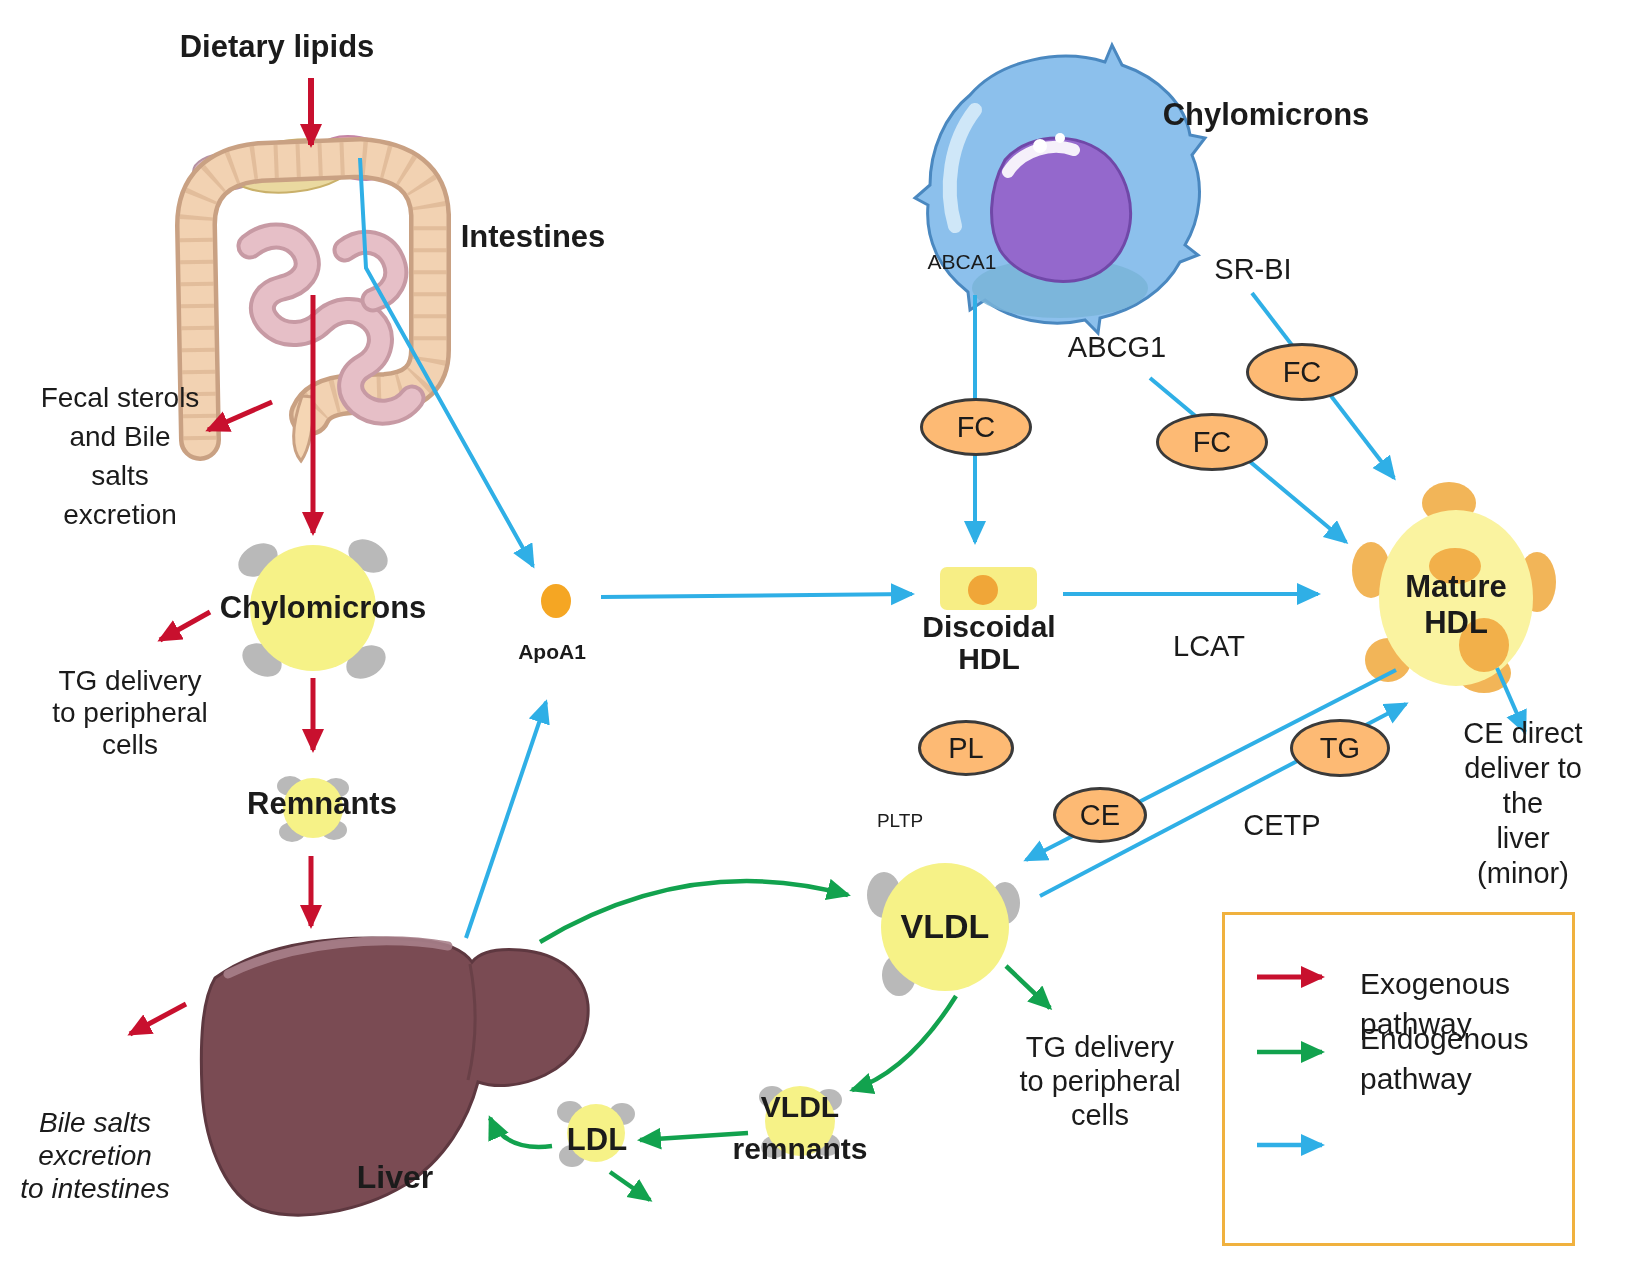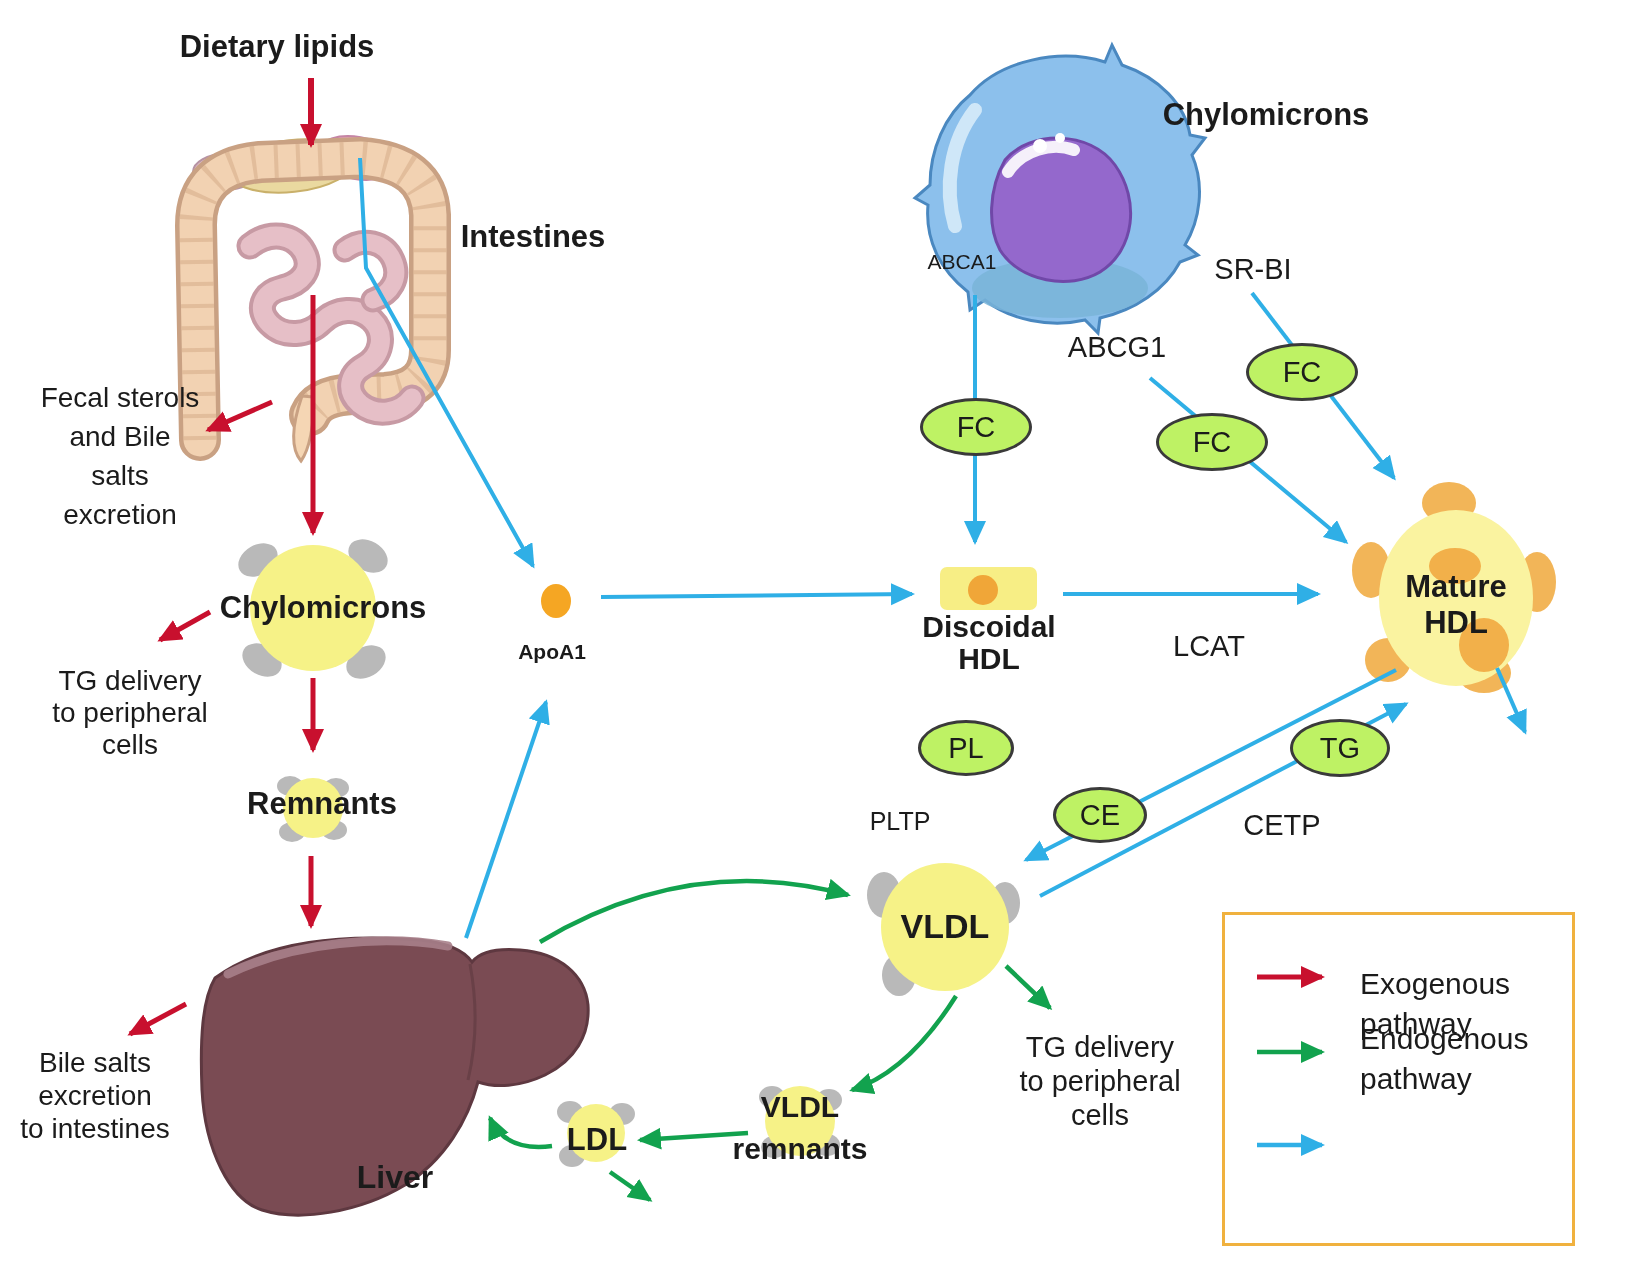--- a/index.html
+++ b/index.html
@@ -2,21 +2,21 @@
 <html><head>
 <meta charset="utf-8">
 <style>
   html,body{margin:0;padding:0;background:#ffffff;}
   .stage{position:relative;width:1648px;height:1287px;background:#fff;
          font-family:"Liberation Sans",sans-serif;overflow:hidden;}
   .layer{position:absolute;left:0;top:0;}
   .lbl{position:absolute;transform:translate(-50%,-50%);white-space:pre-line;
        text-align:center;color:#1b1b1b;line-height:1.16;}
   .b{font-weight:700;}
-  .oval{position:absolute;transform:translate(-50%,-50%);background:#bef264;
+  .oval{position:absolute;transform:translate(-50%,-50%);background:#fdba74;
         border:3px solid #3a3a3a;border-radius:50%;display:flex;align-items:center;
         justify-content:center;font-size:29px;color:#1b1b1b;}
   .legend-box{position:absolute;left:1222px;top:912px;width:347px;height:328px;
               border:3px solid #F0B13E;background:transparent;}
   .legend-lbl{position:absolute;transform:translate(0,-50%);white-space:pre-line;
               text-align:left;font-size:30px;color:#1b1b1b;line-height:40px;}
 </style>
 </head>
 <body>
 
@@ -175,35 +175,38 @@
   <div class="lbl b" style="left:533px;top:237px;font-size:31px;">Intestines</div>
   <div class="lbl" style="left:120px;top:456px;font-size:28px;line-height:39px;">Fecal sterols
 and Bile
 salts
 excretion</div>
   <div class="lbl b" style="left:323px;top:608px;font-size:31px;">Chylomicrons</div>
   <div class="lbl" style="left:130px;top:713px;font-size:28px;line-height:32px;">TG delivery
 to peripheral
 cells</div>
   <div class="lbl b" style="left:322px;top:804px;font-size:31px;">Remnants</div>
-  <div class="lbl" style="left:95px;top:1095px;font-size:28px;line-height:33px;">Bile salts
+  <div class="lbl" style="left:95px;top:1155px;font-size:28px;line-height:33px;font-style:italic;">Bile salts
 excretion
 to intestines</div>
   <div class="lbl b" style="left:395px;top:1178px;font-size:32px;">Liver</div>
   <div class="lbl b" style="left:552px;top:652px;font-size:21px;">ApoA1</div>
   <div class="lbl b" style="left:1266px;top:115px;font-size:31px;">Chylomicrons</div>
   <div class="lbl" style="left:962px;top:262px;font-size:21px;">ABCA1</div>
   <div class="lbl" style="left:1253px;top:270px;font-size:29px;">SR-BI</div>
   <div class="lbl" style="left:1117px;top:348px;font-size:29px;">ABCG1</div>
   <div class="lbl b" style="left:989px;top:643px;font-size:30px;line-height:32px;">Discoidal
 HDL</div>
   <div class="lbl" style="left:1209px;top:647px;font-size:29px;">LCAT</div>
   <div class="lbl b" style="left:1456px;top:605px;font-size:31px;line-height:36px;">Mature
 HDL</div>
-  <div class="lbl" style="left:900px;top:821px;font-size:25px;">PLTP</div>
+  <div class="lbl" style="left:1523px;top:803px;font-size:29px;line-height:35px;">CE direct
+deliver to the
+liver (minor)</div>
+  <div class="lbl" style="left:900px;top:821px;font-size:19px;">PLTP</div>
   <div class="lbl" style="left:1282px;top:826px;font-size:29px;">CETP</div>
   <div class="lbl b" style="left:945px;top:927px;font-size:34px;">VLDL</div>
   <div class="lbl" style="left:1100px;top:1081px;font-size:29px;line-height:34px;">TG delivery
 to peripheral
 cells</div>
   <div class="lbl b" style="left:800px;top:1128px;font-size:30px;line-height:42px;">VLDL
 remnants</div>
   <div class="lbl b" style="left:597px;top:1140px;font-size:31px;">LDL</div>
 
   <div class="legend-box"></div>

